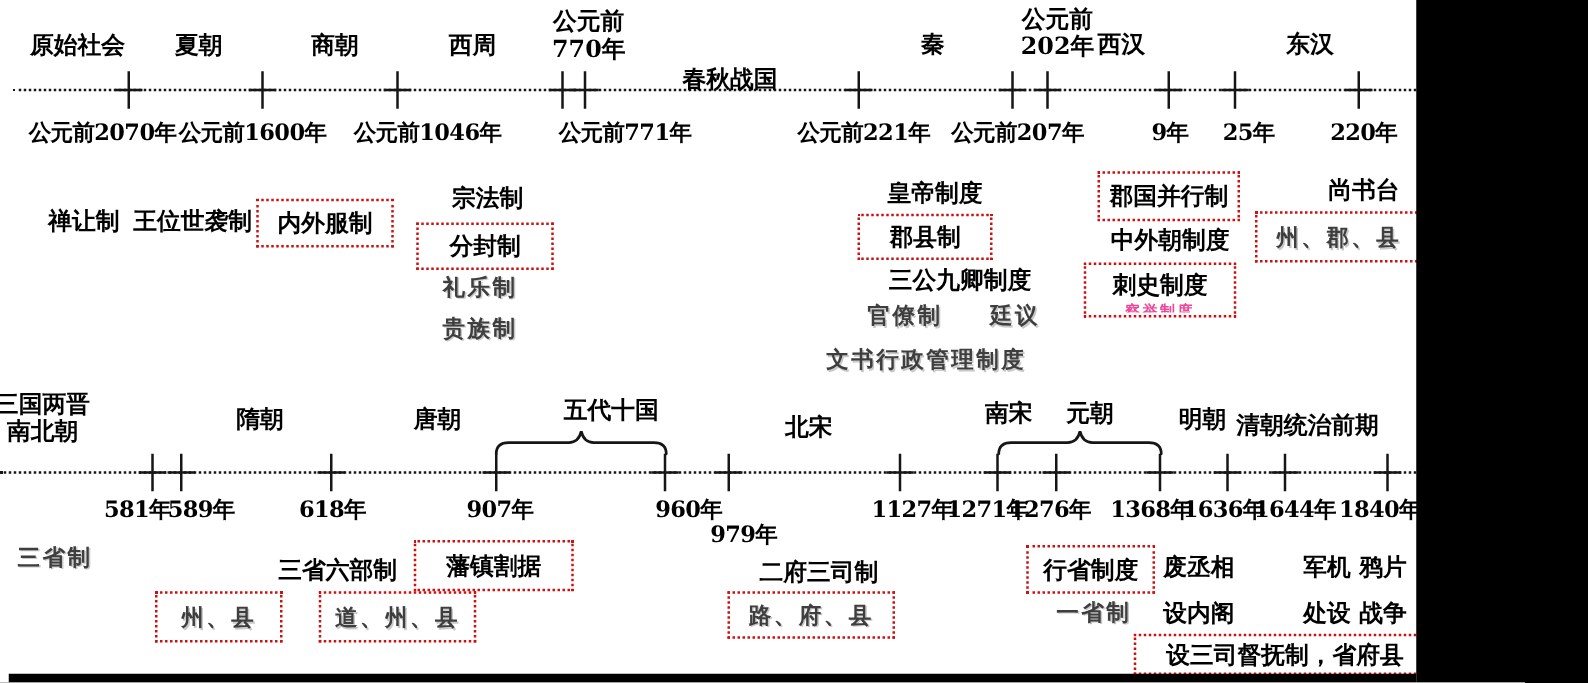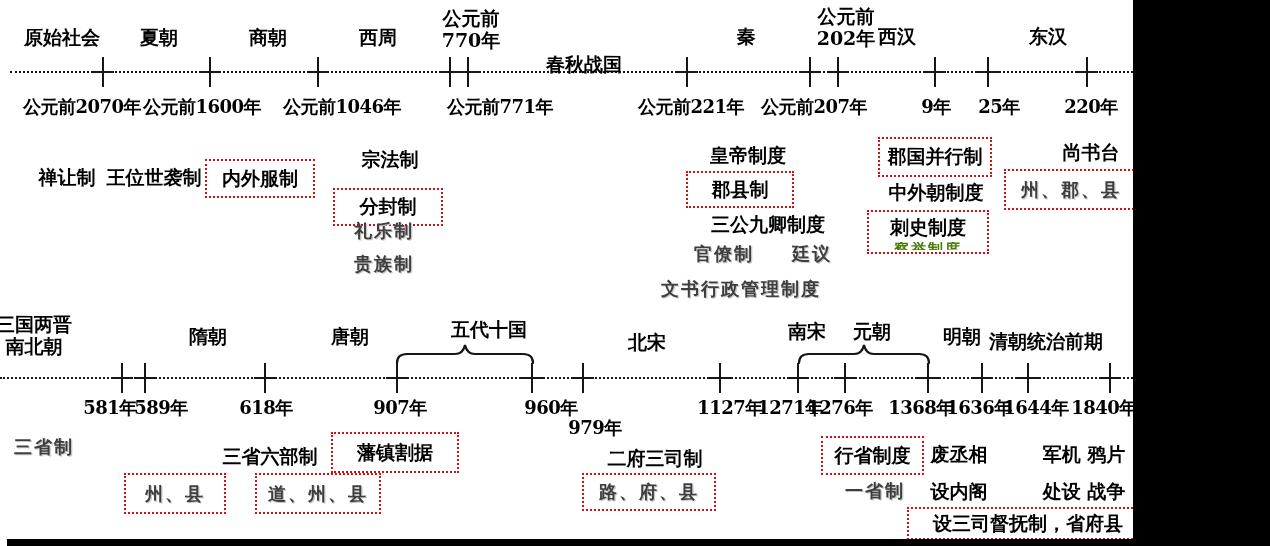--- a/index.html
+++ b/index.html
@@ -13,21 +13,21 @@
   .tick::after{content:"";position:absolute;top:50%;left:0;right:0;height:2.5px;margin-top:-1.25px;background:#161616;}
   .lbl{position:absolute;transform:translate(-50%,-50%);white-space:pre;text-align:center;line-height:1.18;}
   .era{font-size:19px;font-weight:bold;color:#000;}
   .year{font-size:18px;font-weight:bold;color:#000;letter-spacing:-0.5px;}
   .note-bold{font-size:19px;font-weight:bold;color:#000;white-space:pre;}
   .note-gray{font-size:18px;font-weight:bold;color:#3e3e3e;letter-spacing:2px;white-space:pre;
              text-shadow:1.2px 1.2px 0 #c9c9c9;}
   .lbl.note-bold,.lbl.note-gray{line-height:1.15;}
   .rbox{position:absolute;border:2px dotted #cf1010;box-sizing:border-box;
         display:flex;flex-direction:column;align-items:center;justify-content:center;}
-  .clipfrag{height:8px;overflow:hidden;font-size:15px;font-weight:bold;color:#4d7c0f;
+  .clipfrag{height:8px;overflow:hidden;font-size:12px;font-weight:bold;color:#ec4899;
             line-height:15px;letter-spacing:2px;margin-top:1px;}
   .bar{position:absolute;background:#000;}
   svg.braces{position:absolute;left:0;top:0;pointer-events:none;}
 </style>
 </head>
 <body>
 
 <div class="canvas">
   <svg class="braces" width="1270" height="546">
       <path d="M 397 363 Q 397 354 407 354 L 455 354 Q 463 354 465 345 Q 467 354 475 354 L 523 354 Q 533 354 533 363" fill="none" stroke="#161616" stroke-width="2.2" stroke-linecap="round"></path>
@@ -66,21 +66,21 @@
       <div class="lbl year" style="left: 814px; top: 107px;">公元前207年</div>
       <div class="lbl year" style="left: 936px; top: 107px;">9年</div>
       <div class="lbl year" style="left: 999px; top: 107px;">25年</div>
       <div class="lbl year" style="left: 1091px; top: 107px;">220年</div>
       <div class="lbl note-bold" style="left: 67px; top: 178px;">禅让制</div>
       <div class="lbl note-bold" style="left: 154px; top: 178px;">王位世袭制</div>
       <div class="rbox" style="left: 205px; top: 159px; width: 110px; height: 39px;">
         <div class="note-bold">内外服制</div>
       </div>
       <div class="lbl note-bold" style="left: 390px; top: 160px;">宗法制</div>
-      <div class="rbox" style="left: 333px; top: 188px; width: 110px; height: 38px;">
+      <div class="rbox" style="left: 333px; top: 178px; width: 110px; height: 38px;">
         <div class="note-bold">分封制</div>
       </div>
       <div class="lbl note-gray" style="left: 384px; top: 231px;">礼乐制</div>
       <div class="lbl note-gray" style="left: 384px; top: 264px;">贵族制</div>
       <div class="lbl note-bold" style="left: 748px; top: 156px;">皇帝制度</div>
       <div class="rbox" style="left: 686px; top: 171px; width: 108px; height: 37px;">
         <div class="note-bold">郡县制</div>
       </div>
       <div class="lbl note-bold" style="left: 768px; top: 225px;">三公九卿制度</div>
       <div class="lbl note-gray" style="left: 724px; top: 254px;">官僚制</div>

